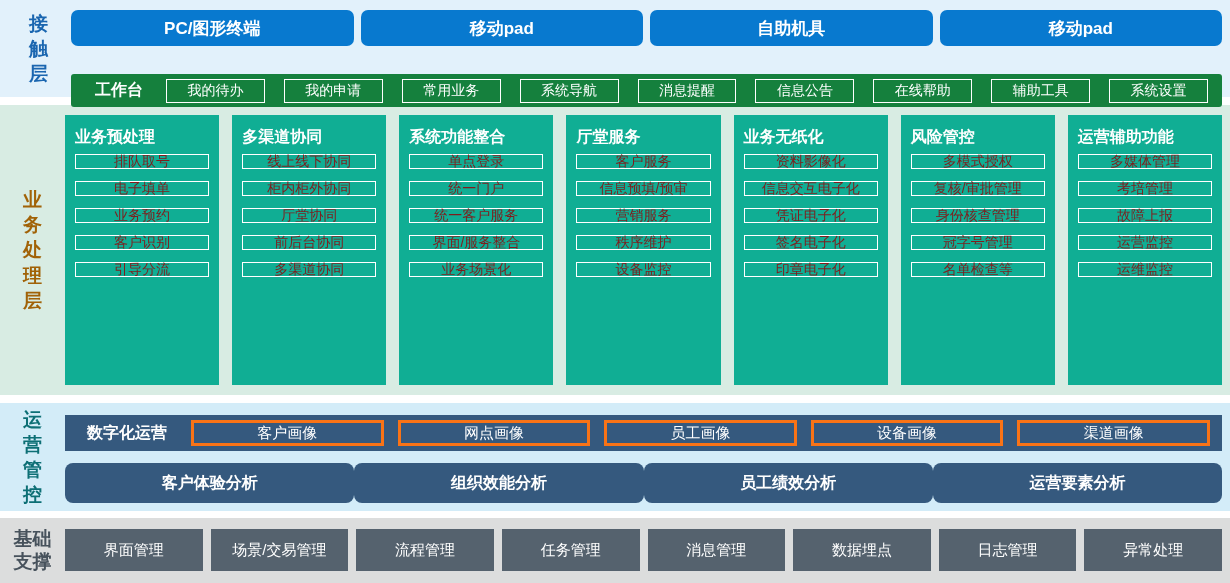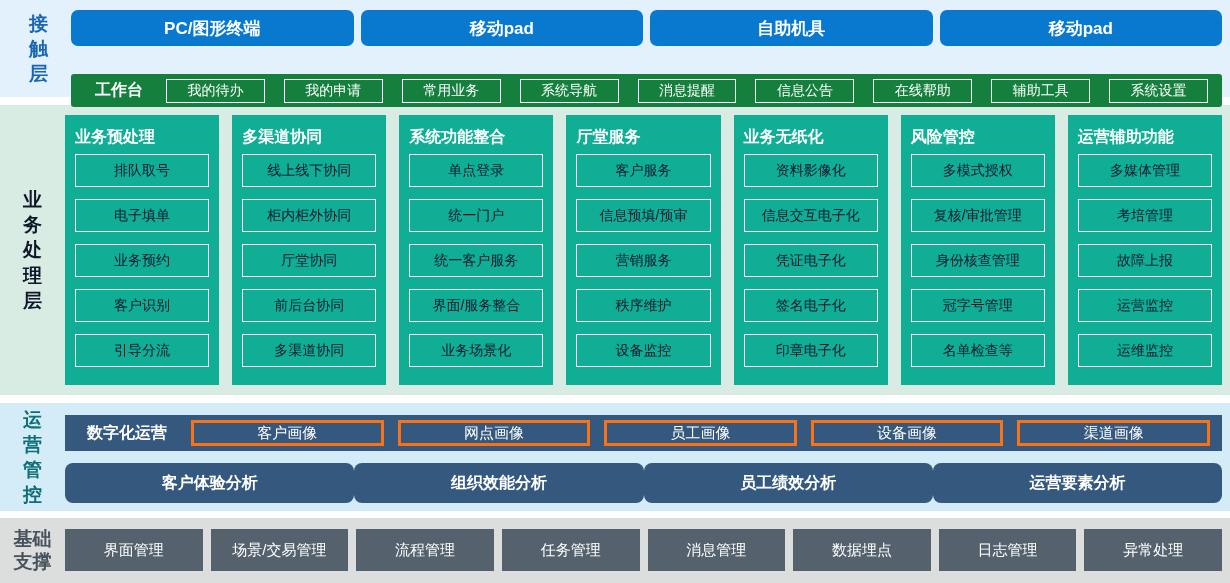--- a/index.html
+++ b/index.html
@@ -20,26 +20,26 @@
   .layer-contact { height: 97px; background: #e2f1fb; margin-bottom: 8px; padding-left: 6px; }
   .contact-label { color: #1a66b0; }
   .channel-row { display: flex; gap: 7px; margin-top: 10px; height: 36px; }
   .channel-btn { flex: 1; background: #0879cf; border-radius: 7px; color: #fff; font-weight: bold; font-size: 17px; display: flex; align-items: center; justify-content: center; }
   .workbench-bar { margin-top: 28px; height: 33px; background: #15803d; border-radius: 3px; display: flex; align-items: center; gap: 19px; padding: 0 14px 0 24px; }
   .workbench-label { color: #fff; font-weight: bold; font-size: 16px; flex: 0 0 auto; margin-right: 4px; }
   .wb-item { flex: 1; height: 24px; border: 1px solid #fff; color: #fff; font-size: 14px; display: flex; align-items: center; justify-content: center; white-space: nowrap; }
 
   
   .layer-business { height: 290px; background: #d8ece3; margin-bottom: 8px; }
-  .business-label { color: #0f172a; }
+  .business-label { color: #a16207; }
   .biz-columns { display: flex; gap: 13px; margin-top: 10px; height: 270px; }
   .biz-col { flex: 1; background: #10ae94; padding: 9px 10px 0; min-width: 0; }
   .biz-col-title { color: #fff; font-weight: bold; font-size: 16px; height: 30px; line-height: 26px; white-space: nowrap; }
   .biz-items { display: flex; flex-direction: column; gap: 12px; }
-  .biz-item { height: 33px; border: 1px solid #fff; color: #0f172a; font-size: 14px; line-height: 1.15; display: flex; align-items: center; justify-content: center; text-align: center; padding: 0 2px; }
+  .biz-item { height: 15px; border: 1px solid #fff; color: #7f1d1d; font-size: 14px; line-height: 1.15; display: flex; align-items: center; justify-content: center; text-align: center; padding: 0 2px; }
 
   
   .layer-ops { height: 108px; background: #d3ecf8; margin-bottom: 7px; }
   .ops-label { color: #0d6f75; }
   .ops-bar { margin-top: 12px; height: 36px; background: #35597e; display: flex; align-items: center; gap: 14px; padding: 0 12px 0 22px; }
   .ops-bar-label { color: #fff; font-weight: bold; font-size: 16px; margin-right: 10px; flex: 0 0 auto; }
   .ops-item { flex: 1; height: 26px; border: 3px solid #f97316; color: #fff; font-size: 15px; display: flex; align-items: center; justify-content: center; }
   .ops-analysis { margin-top: 12px; display: flex; height: 40px; }
   .analysis-box { flex: 1; background: #35597e; border-radius: 8px; color: #fff; font-weight: bold; font-size: 16px; display: flex; align-items: center; justify-content: center; }
 

